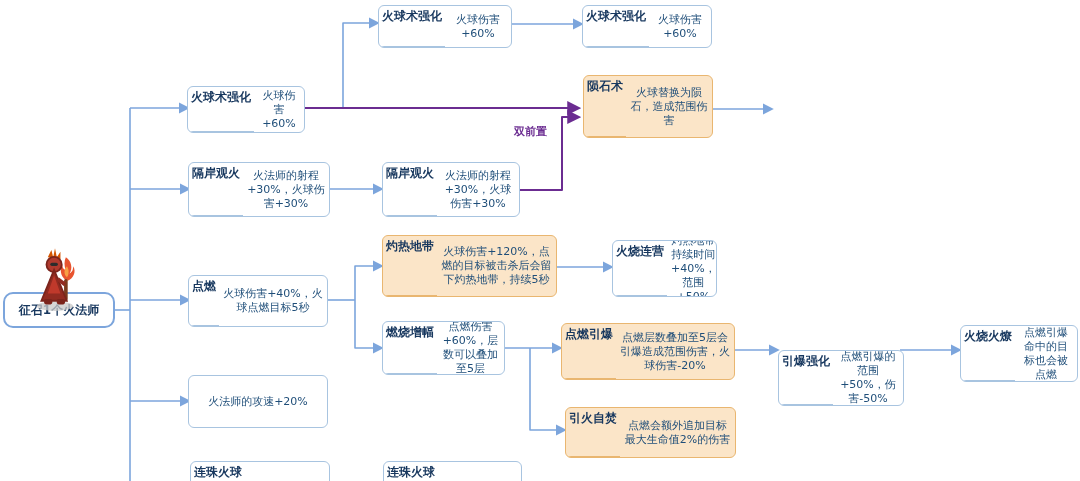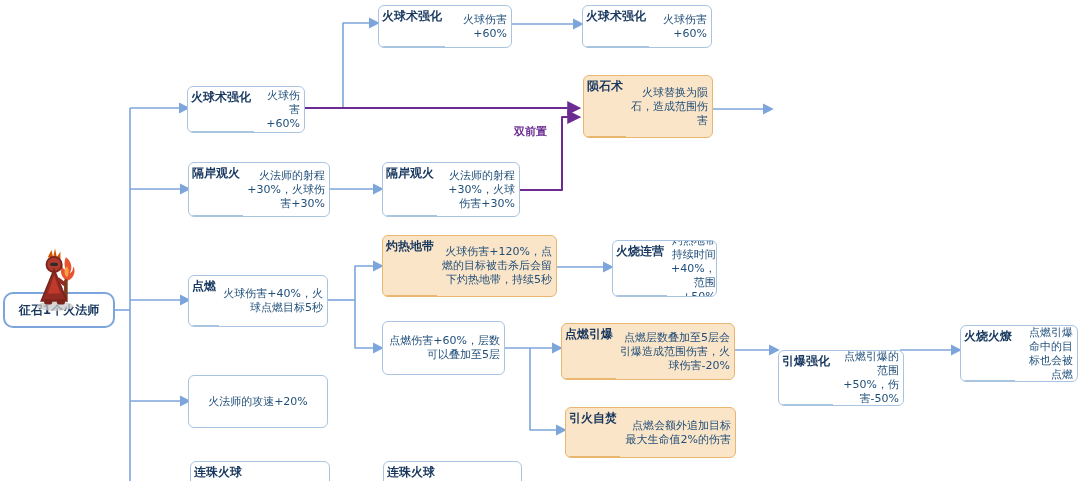--- a/index.html
+++ b/index.html
@@ -8,21 +8,21 @@
   .line-blue{stroke:var(--line_blue);stroke-width:1.6;fill:none;stroke-linejoin:round;}
   .line-purple{stroke:var(--line_purple);stroke-width:2;fill:none;stroke-linejoin:round;}
   .head-blue{fill:var(--line_blue);}
   .head-purple{fill:var(--line_purple);}
   .node{position:absolute;z-index:1;box-sizing:border-box;background:#fff;
         border:1.5px solid var(--node_border);border-radius:6px;
         display:flex;flex-direction:row;overflow:hidden;}
   .node-title{flex:0 0 auto;font-size:12px;font-weight:bold;color:var(--title_color);
         text-align:center;padding:2px 3px 1px;border-bottom:1px solid var(--node_border);line-height:16px;}
   .node-body{flex:1;display:flex;align-items:center;justify-content:center;
-        font-size:11px;color:var(--body_color);text-align:right;line-height:14px;padding:2px 4px;}
+        font-size:11px;color:var(--body_color);text-align:center;line-height:14px;padding:2px 4px;}
   .node.orange{background:var(--orange_fill);border-color:var(--orange_border);}
   .node.orange .node-title{border-bottom-color:var(--orange_border);}
   .node.root{border-radius:10px;border-width:2px;border-color:var(--line_blue);
         align-items:center;justify-content:center;}
   .root-title{font-size:12px;font-weight:bold;color:var(--title_color);text-align:center;padding:4px;}
   .edge-label{position:absolute;z-index:2;font-size:11px;font-weight:bold;color:var(--line_purple);}
   .sprite{position:absolute;z-index:2;}
 </style>
 </head>
 <body>
@@ -124,20 +124,21 @@
   </div>
   <div class="node orange" style="left:382px;top:235px;width:175px;height:62px;">
     <div class="node-title">灼热地带</div>
     <div class="node-body">火球伤害+120%，点燃的目标被击杀后会留下灼热地带，持续5秒</div>
   </div>
   <div class="node" style="left:612px;top:240px;width:105px;height:57px;">
     <div class="node-title">火烧连营</div>
     <div class="node-body">灼热地带持续时间+40%，范围+50%</div>
   </div>
   <div class="node" style="left:382px;top:321px;width:123px;height:54px;">
+    <div class="node-title">燃烧增幅</div>
     <div class="node-body">点燃伤害+60%，层数可以叠加至5层</div>
   </div>
   <div class="node orange" style="left:561px;top:323px;width:174px;height:57px;">
     <div class="node-title">点燃引爆</div>
     <div class="node-body">点燃层数叠加至5层会引爆造成范围伤害，火球伤害-20%</div>
   </div>
   <div class="node" style="left:778px;top:322px;width:126px;height:56px;margin-top:28px;">
     <div class="node-title">引爆强化</div>
     <div class="node-body">点燃引爆的范围+50%，伤害-50%</div>
   </div>

